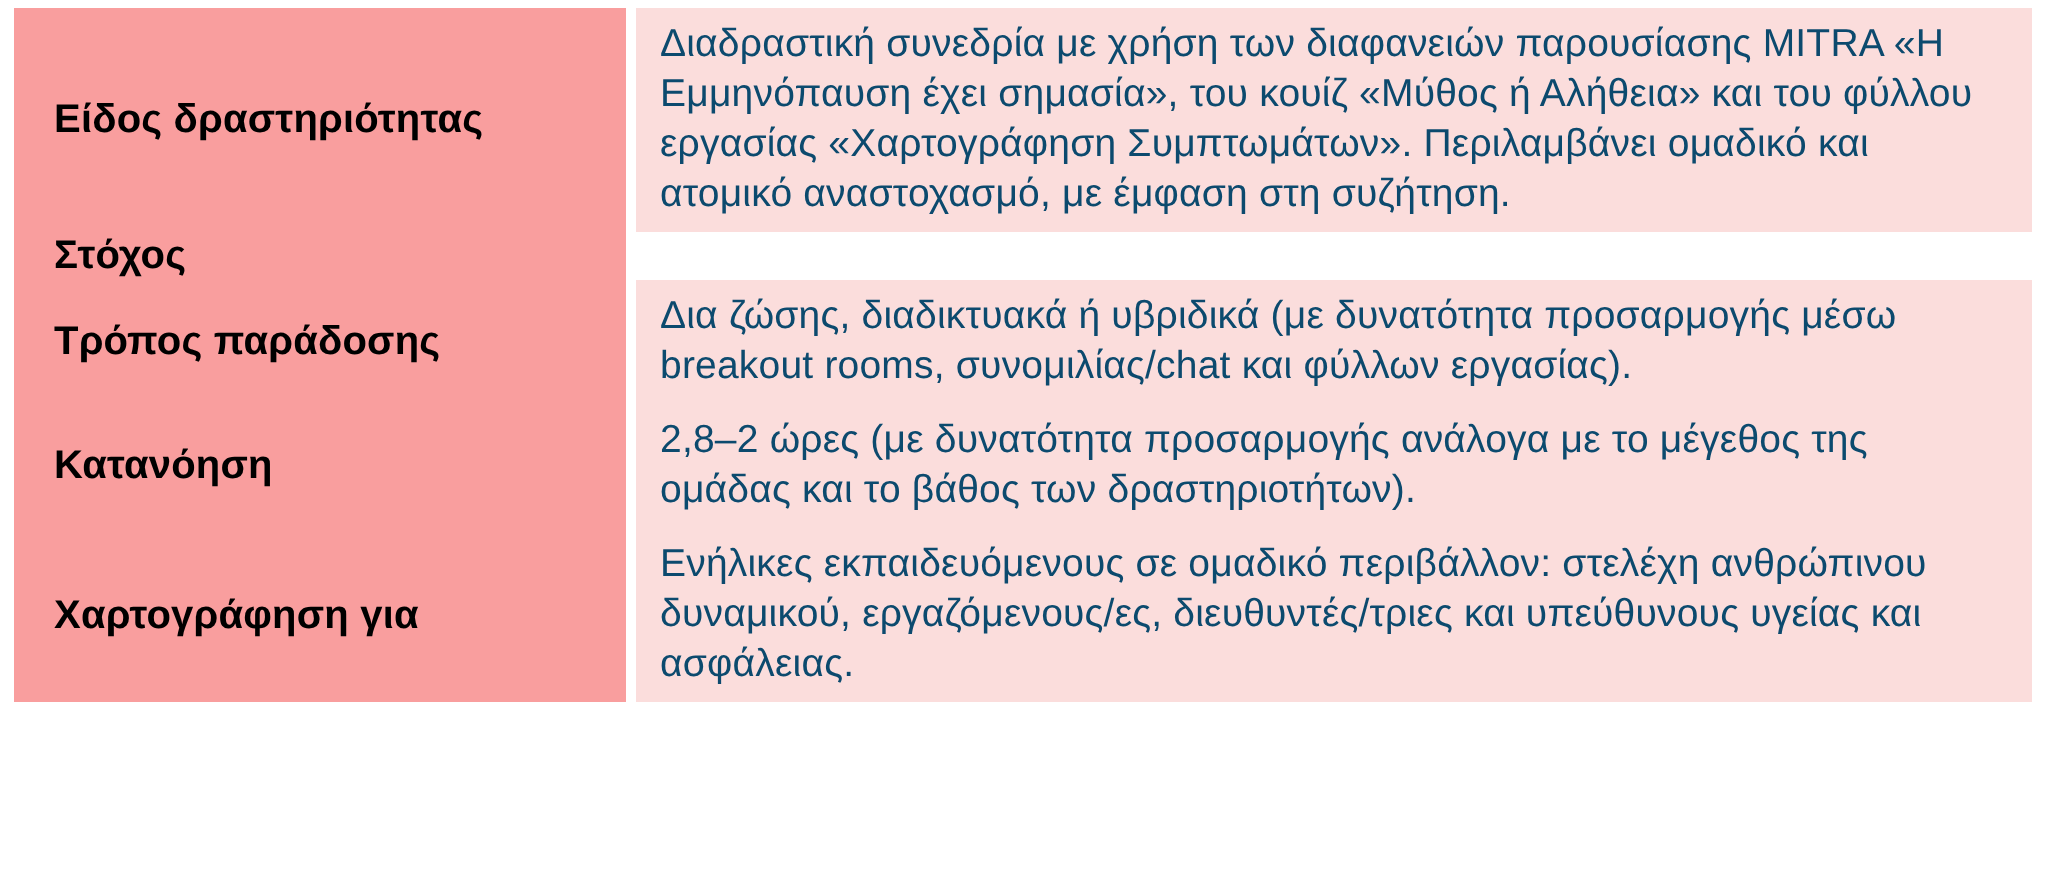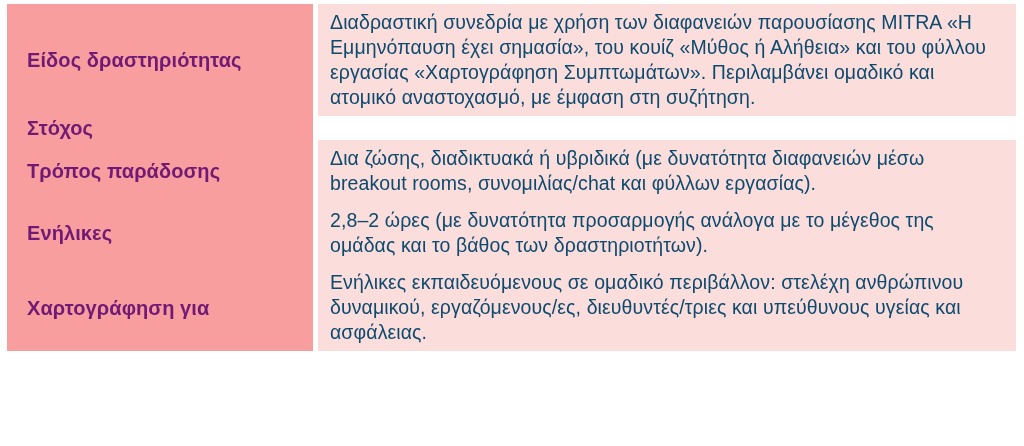--- a/index.html
+++ b/index.html
@@ -32,21 +32,21 @@
     display: flex;
     align-items: center;
     padding-left: 20px;
     padding-right: 10px;
     margin-right: 5px; 
   }
   .label-text {
     font-weight: bold;
     font-size: 20px;
     line-height: 24px;
-    color: #701a75;
+    color: #000000;
     letter-spacing: 0.1px;
   }
   .content-cell {
     flex: 1 1 auto;
     background: #FBDDDC;
     padding: 6px 16px 6px 12px;
   }
   .content-text {
     font-size: 19.5px;
     line-height: 25px;
@@ -74,27 +74,27 @@
       <div class="label-cell">
         <span class="label-text">Στόχος</span>
       </div>
     </div>
 
     <div class="info-row">
       <div class="label-cell">
         <span class="label-text">Τρόπος παράδοσης</span>
       </div>
       <div class="content-cell">
-        <div class="content-text">Δια ζώσης, διαδικτυακά ή υβριδικά (με δυνατότητα διαφανειών μέσω breakout rooms, συνομιλίας/chat και φύλλων εργασίας).</div>
+        <div class="content-text">Δια ζώσης, διαδικτυακά ή υβριδικά (με δυνατότητα προσαρμογής μέσω breakout rooms, συνομιλίας/chat και φύλλων εργασίας).</div>
       </div>
     </div>
 
     <div class="info-row">
       <div class="label-cell">
-        <span class="label-text">Ενήλικες</span>
+        <span class="label-text">Κατανόηση</span>
       </div>
       <div class="content-cell">
         <div class="content-text">2,8–2 ώρες (με δυνατότητα προσαρμογής ανάλογα με το μέγεθος της ομάδας και το βάθος των δραστηριοτήτων).</div>
       </div>
     </div>
 
     <div class="info-row">
       <div class="label-cell">
         <span class="label-text">Χαρτογράφηση για</span>
       </div>

